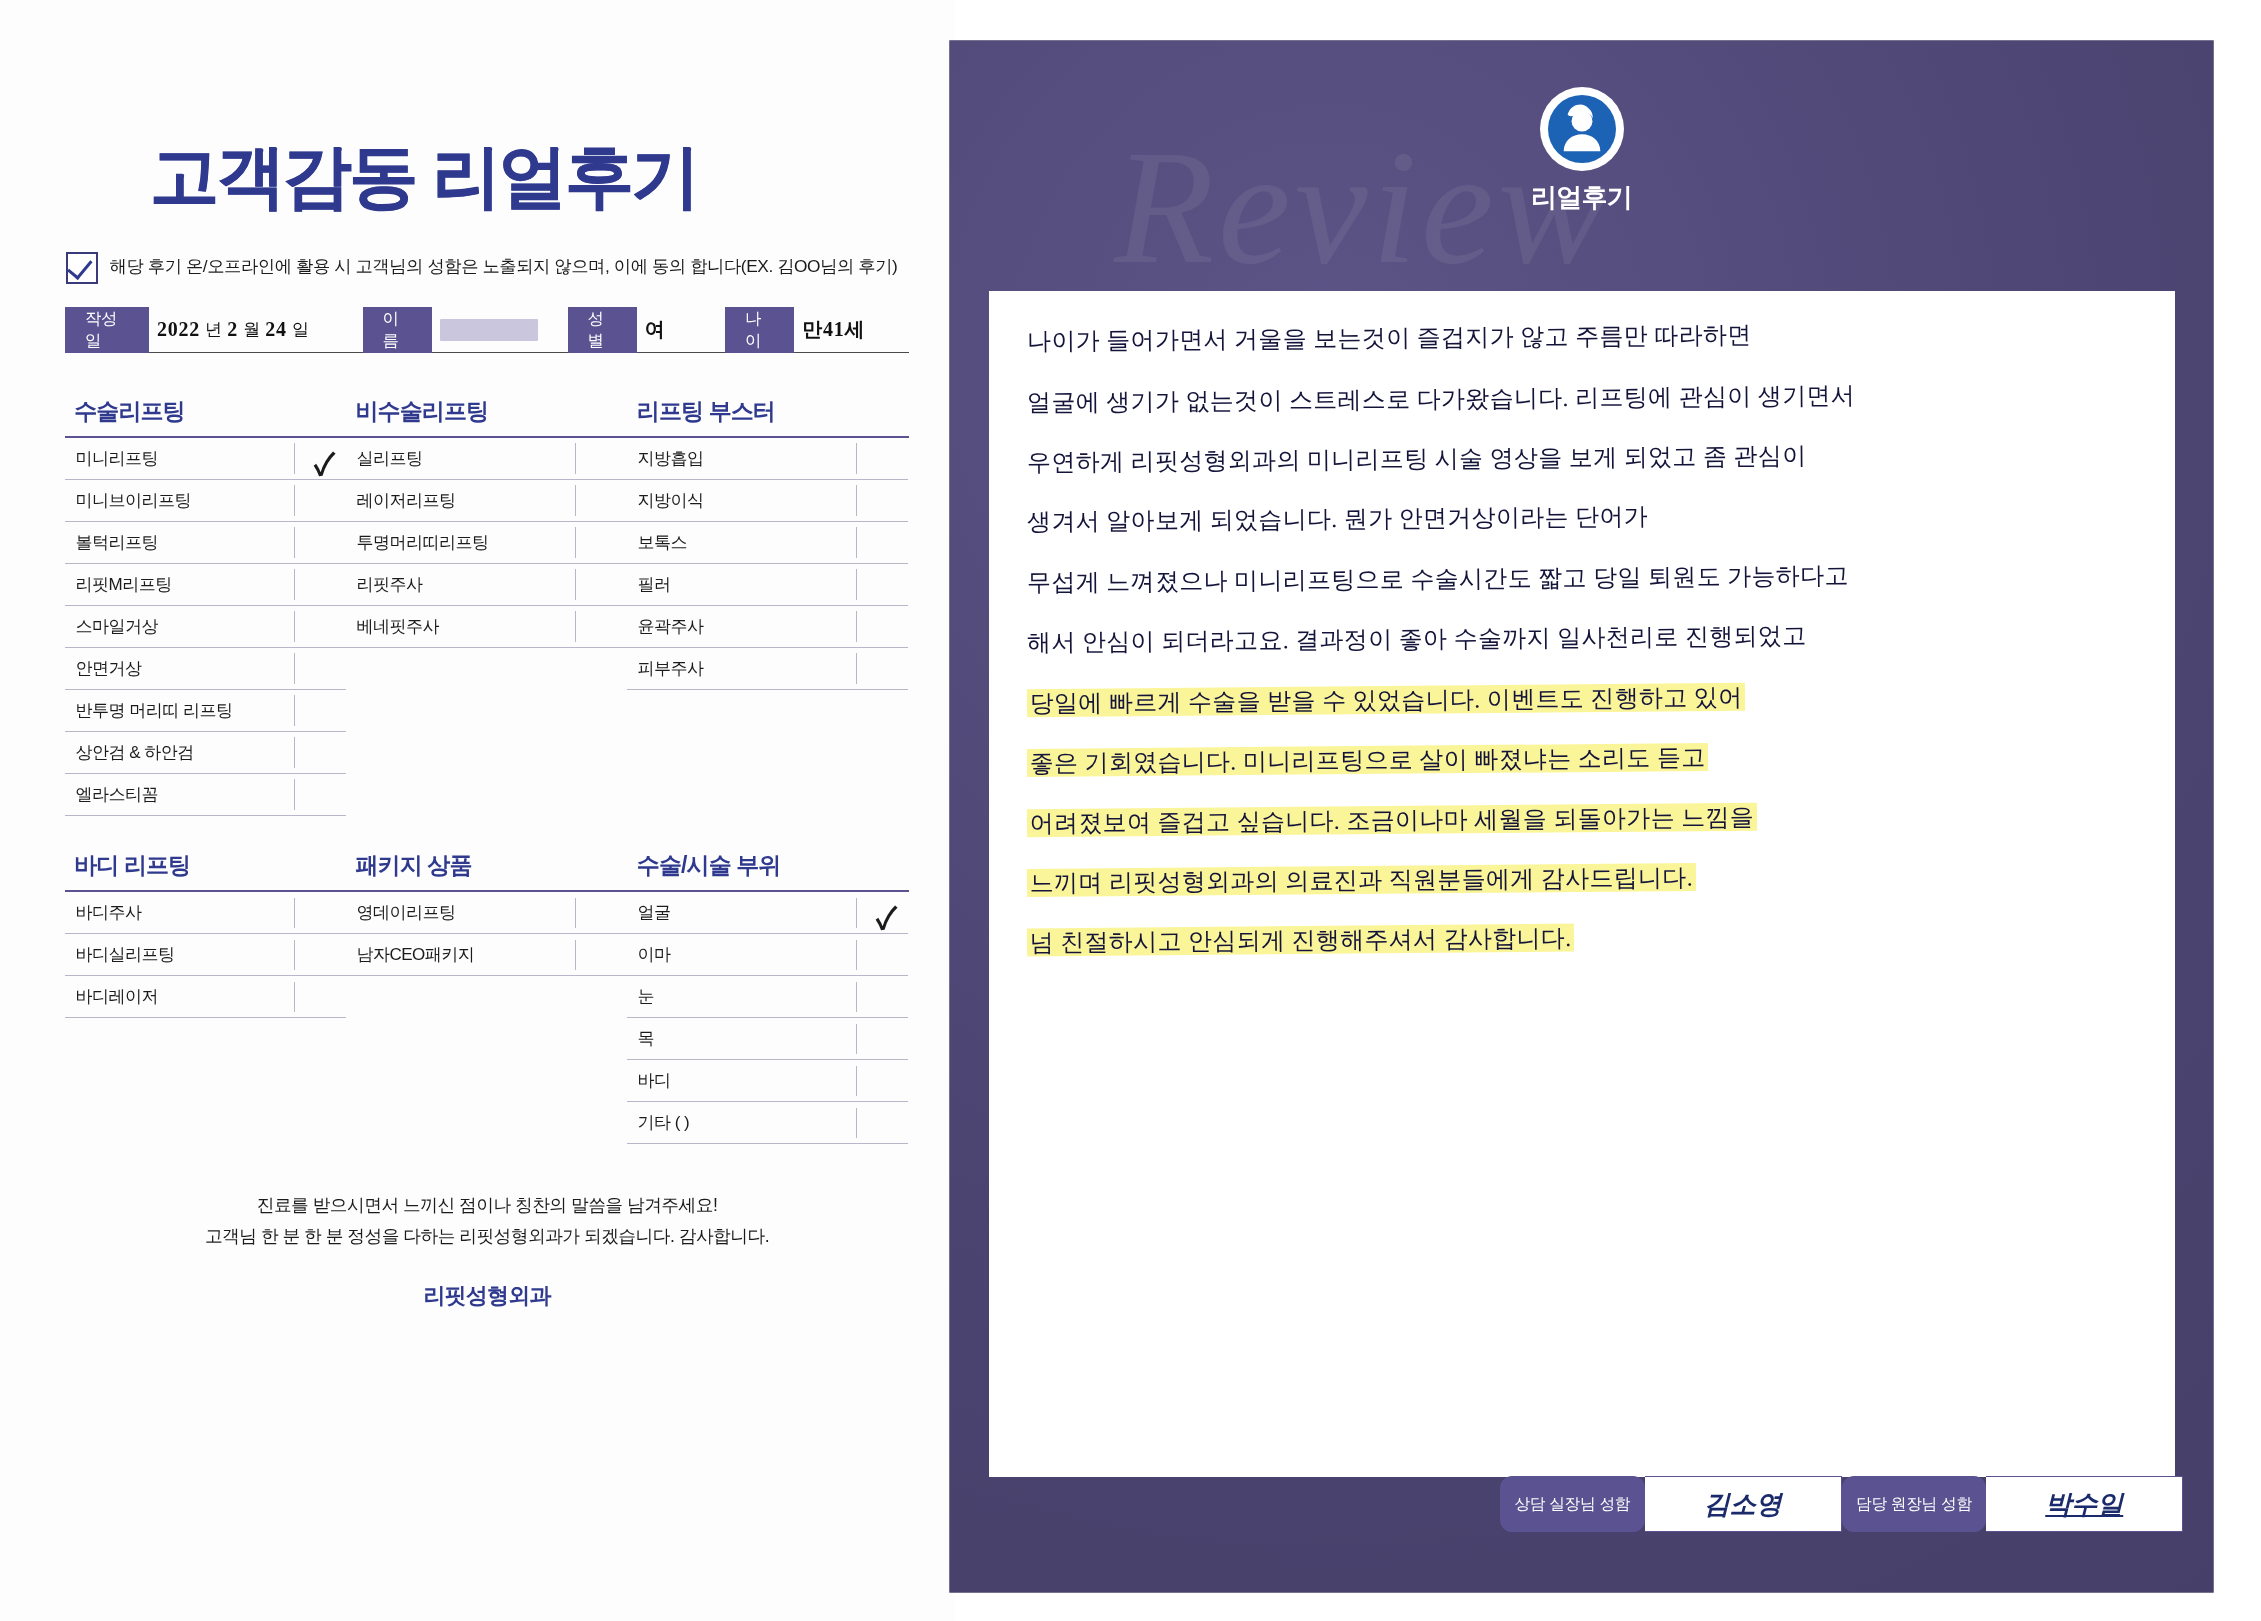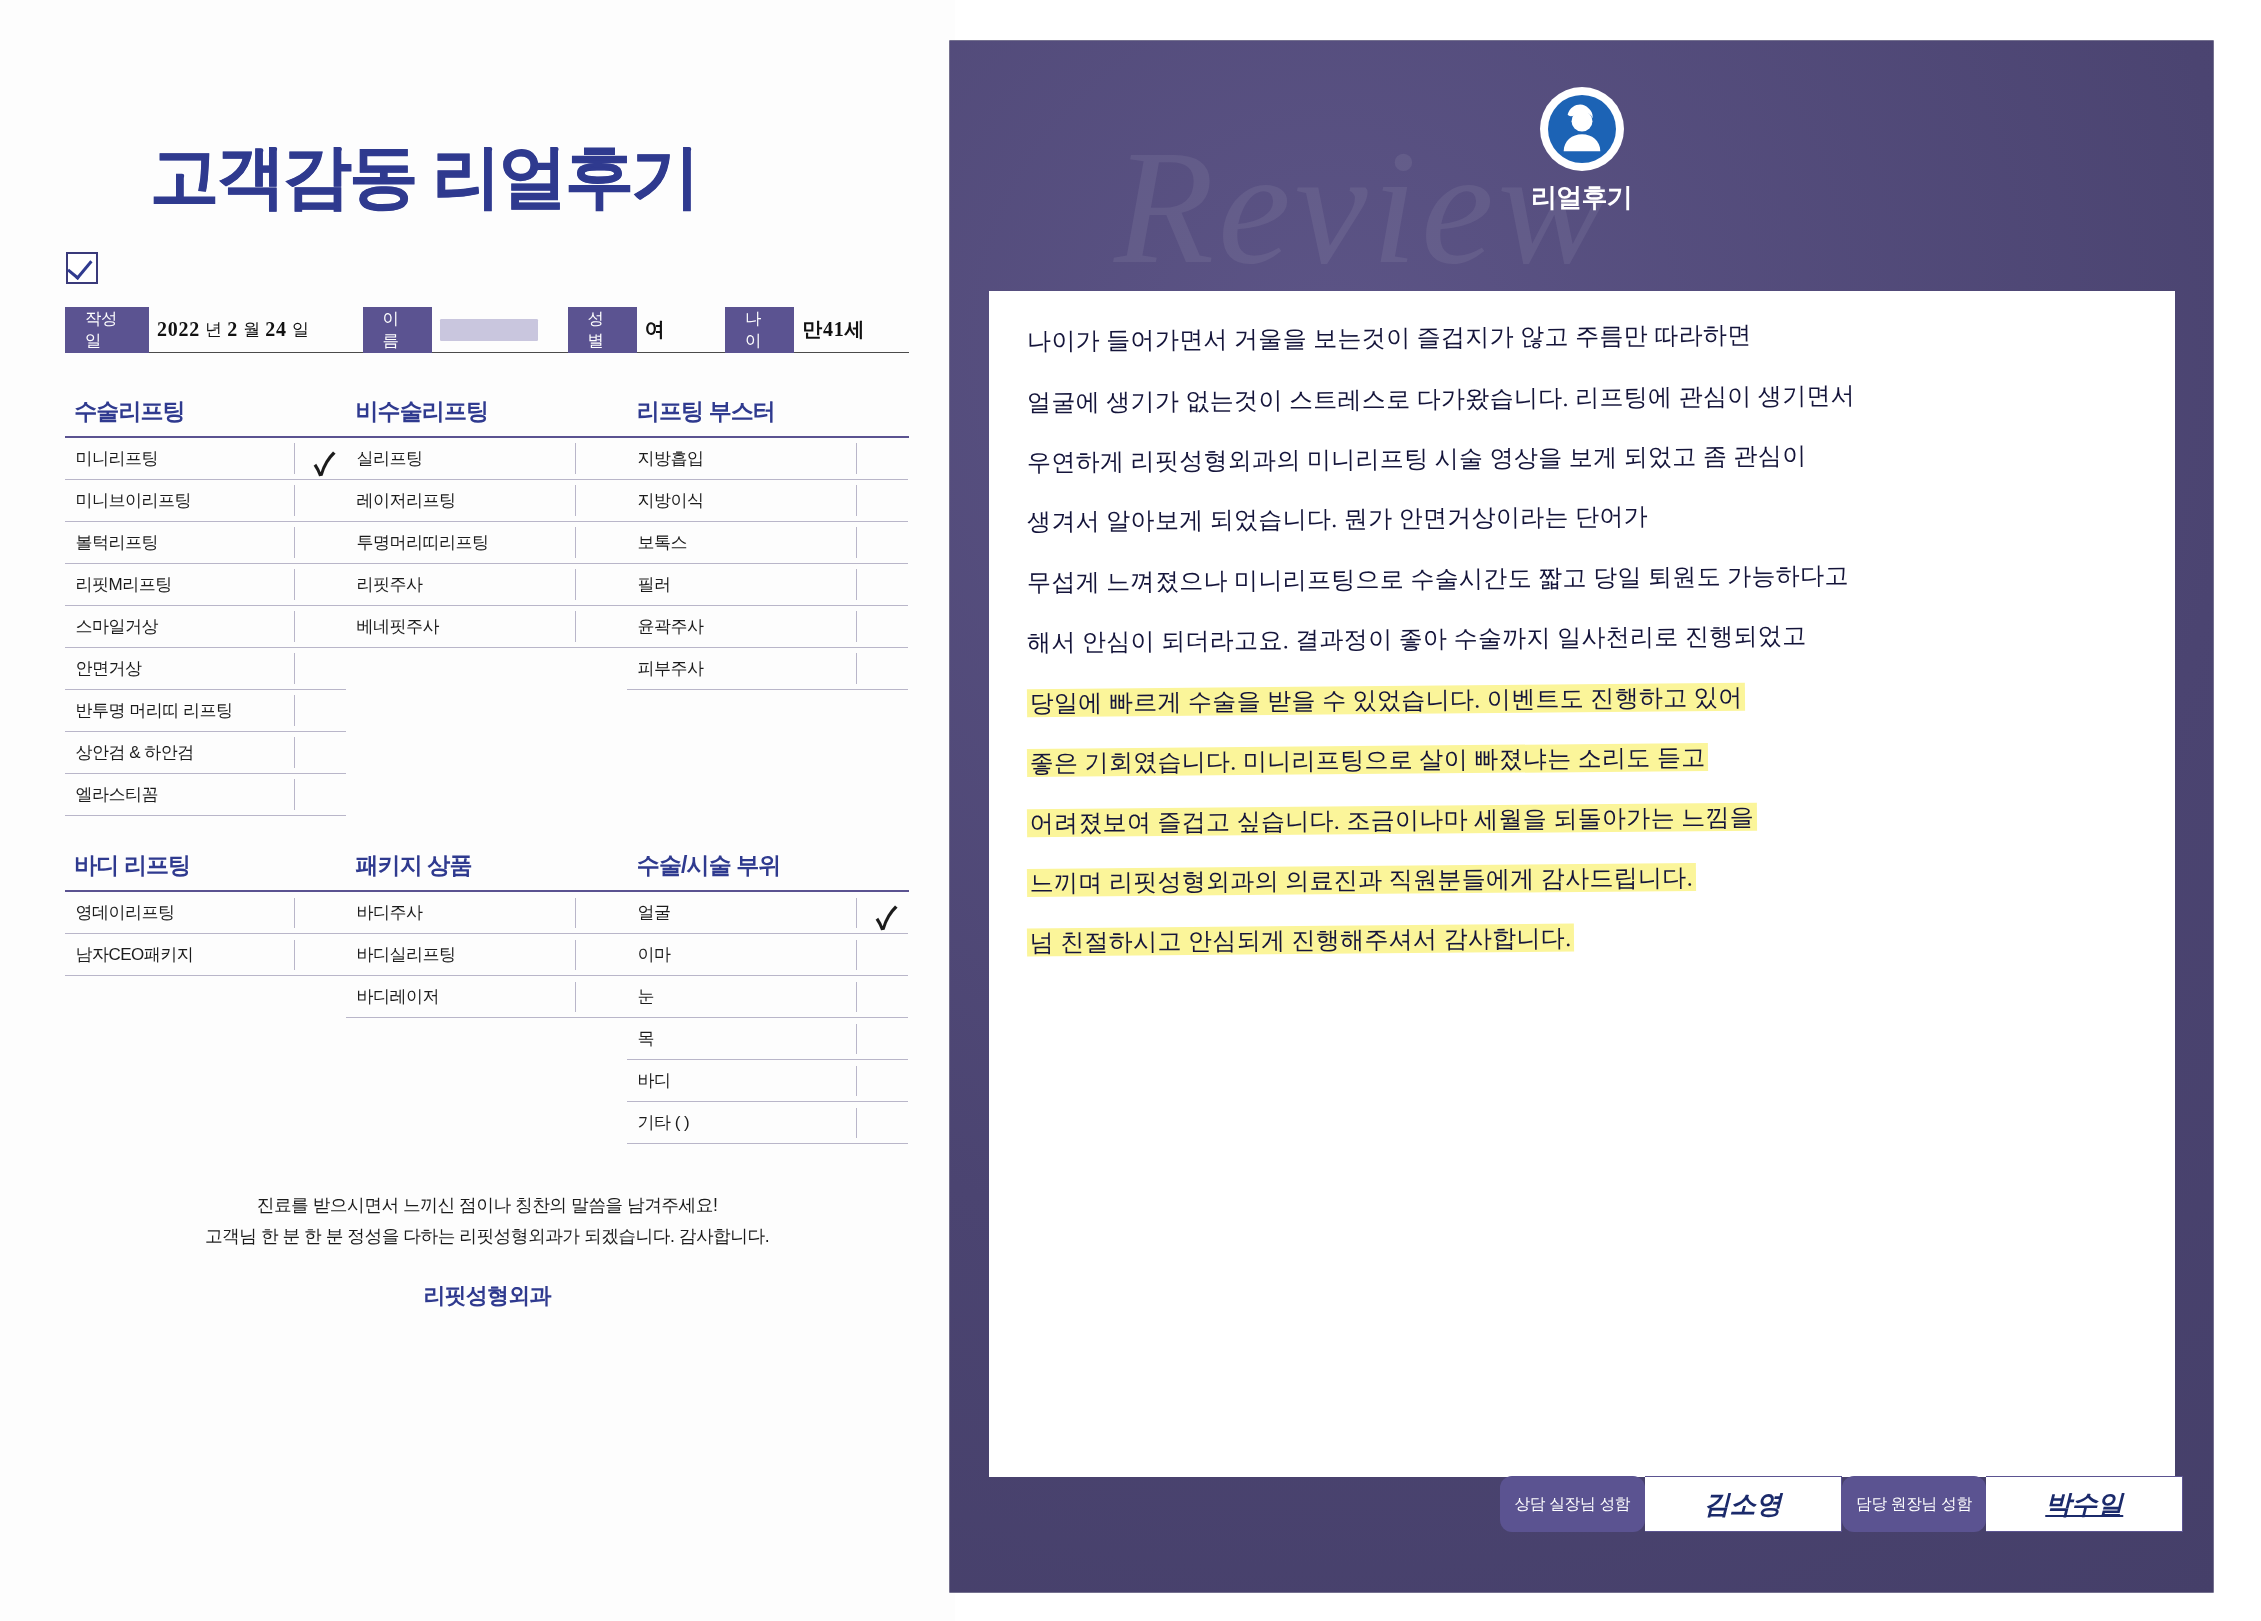--- a/index.html
+++ b/index.html
@@ -130,20 +130,21 @@
 
 <div class="page">
 
   <div class="form-side">
     <div class="form-inner">
 
       <h1 class="form-title">고객감동 리얼후기</h1>
 
       <div class="consent-row">
         <div class="chk-box"></div>
+        <div class="consent-text">해당 후기 온/오프라인에 활용 시 고객님의 성함은 노출되지 않으며, 이에 동의 합니다(EX. 김OO님의 후기)</div>
       </div>
 
       <div class="meta-row">
         <div class="meta-lab">작성일</div>
         <div class="meta-val" style="width:216px">
           <span class="hand">2022</span>
           <span class="meta-unit">년</span>
           <span class="hand">2</span>
           <span class="meta-unit">월</span>
           <span class="hand">24</span>
@@ -269,45 +270,45 @@
 
       <div class="tbl-block head2">
         <div class="tbl-head">
           <div style="width:281px">바디 리프팅</div>
           <div style="width:281px">패키지 상품</div>
           <div style="width:281px">수술/시술 부위</div>
         </div>
         <div class="cols">
           <div class="col">
             <div class="cell">
+                <span>바디주사</span>
+                <span class="divider"></span>
+              </div>
+            <div class="cell">
+                <span>바디실리프팅</span>
+                <span class="divider"></span>
+              </div>
+            <div class="cell">
+                <span>바디레이저</span>
+                <span class="divider"></span>
+              </div>
+            <div class="cell empty"></div>
+            <div class="cell empty"></div>
+            <div class="cell empty"></div>
+          </div>
+          <div class="col">
+            <div class="cell">
                 <span>영데이리프팅</span>
                 <span class="divider"></span>
               </div>
             <div class="cell">
                 <span>남자CEO패키지</span>
                 <span class="divider"></span>
               </div>
             <div class="cell empty"></div>
-            <div class="cell empty"></div>
-            <div class="cell empty"></div>
-            <div class="cell empty"></div>
-          </div>
-          <div class="col">
-            <div class="cell">
-                <span>바디주사</span>
-                <span class="divider"></span>
-              </div>
-            <div class="cell">
-                <span>바디실리프팅</span>
-                <span class="divider"></span>
-              </div>
-            <div class="cell">
-                <span>바디레이저</span>
-                <span class="divider"></span>
-              </div>
             <div class="cell empty"></div>
             <div class="cell empty"></div>
             <div class="cell empty"></div>
           </div>
           <div class="col">
             <div class="cell">
                 <span>얼굴</span>
                 <span class="divider"></span>
                 <span class="mark">✓</span>
               </div>

